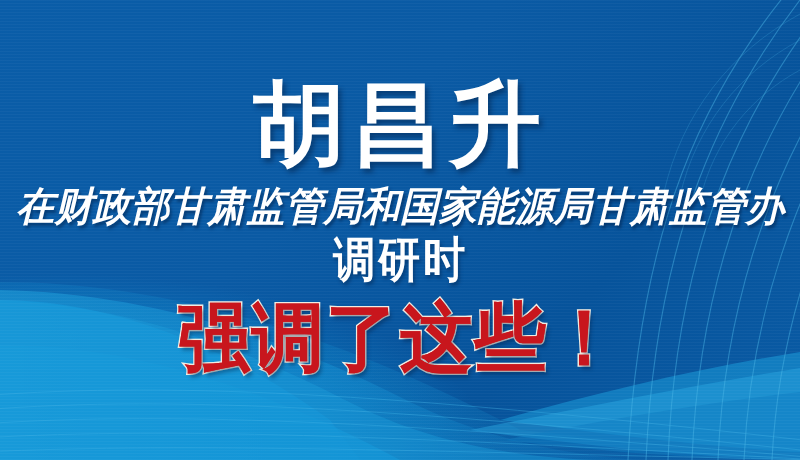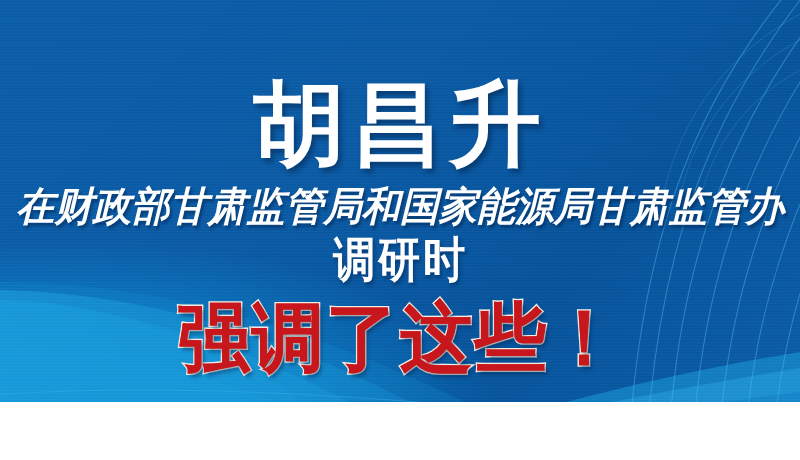--- a/index.html
+++ b/index.html
@@ -2,21 +2,21 @@
 <html lang="zh"><head>
 <meta charset="utf-8">
 <title>banner</title>
 <style>
   html,body{margin:0;padding:0;background:#fff;}
   *{box-sizing:border-box;}
 
   #banner{
     position:relative;
     width:800px;
-    height:402px;
+    height:460px;
     overflow:hidden;
     background:#0a57a0;
     font-family:"Liberation Sans","DejaVu Sans",sans-serif;
     user-select:none;
   }
 
   
   .bg-layer{position:absolute;inset:0;pointer-events:none;}
 
   .bg-base{

